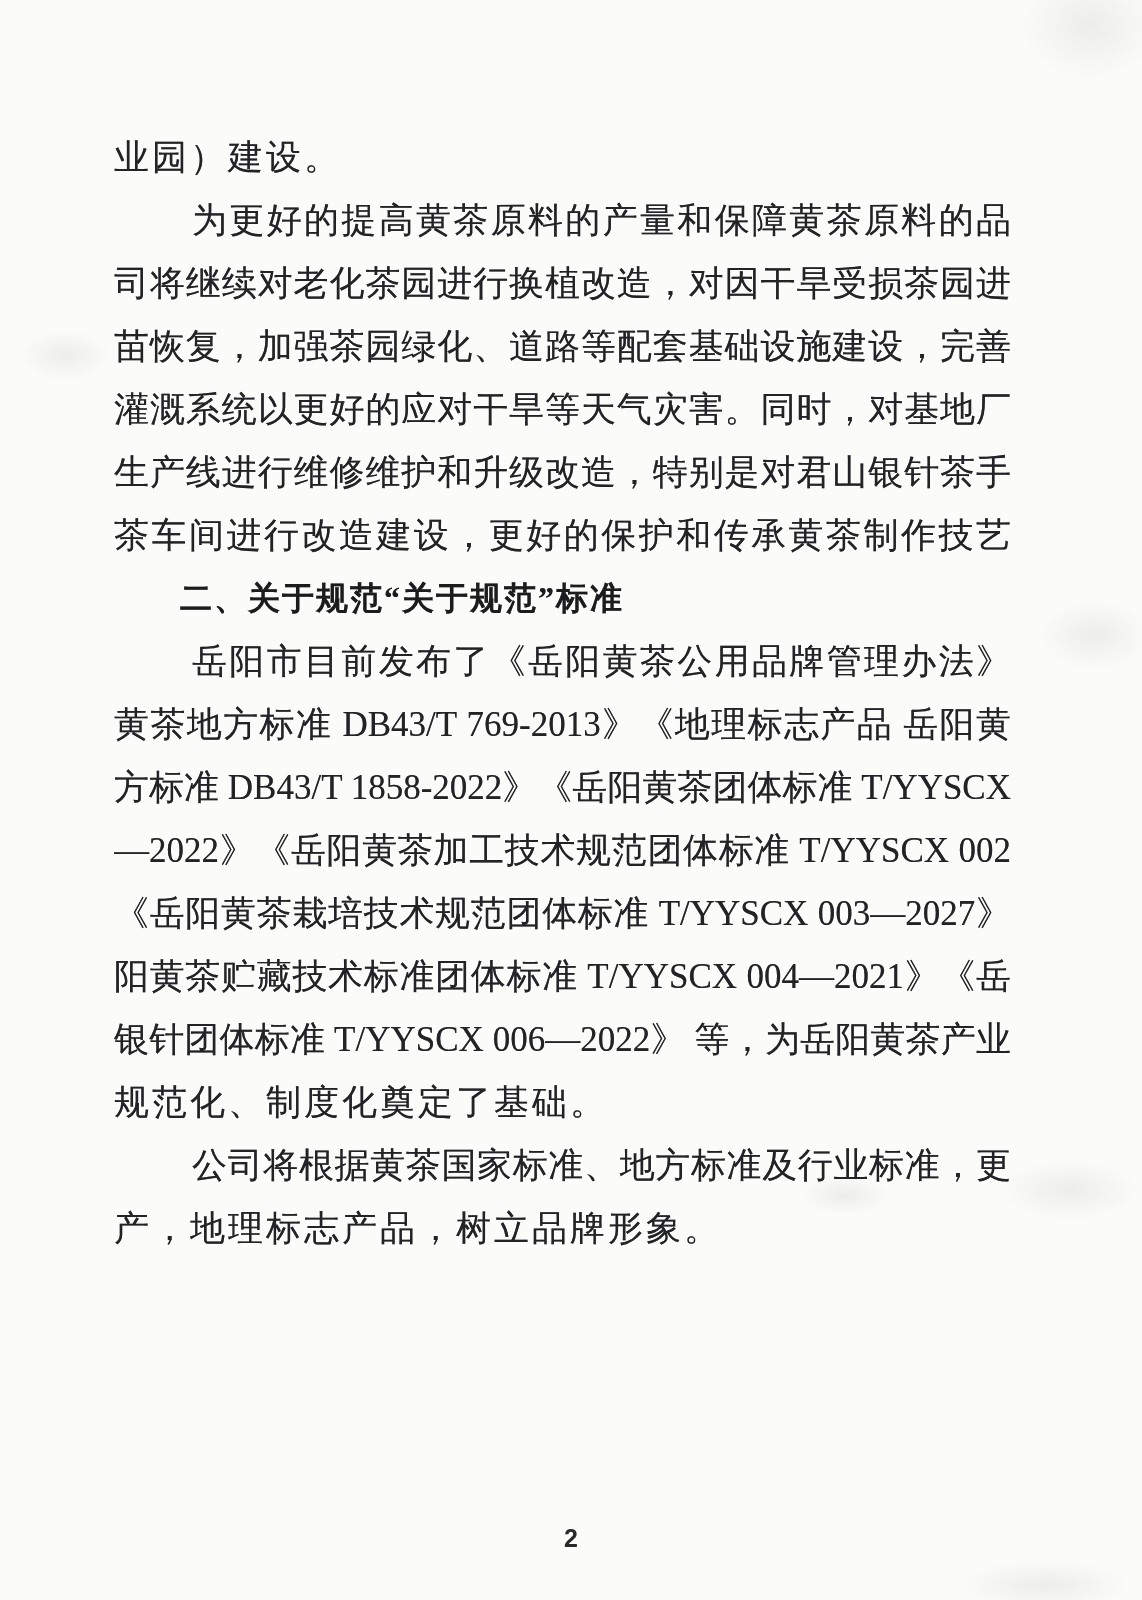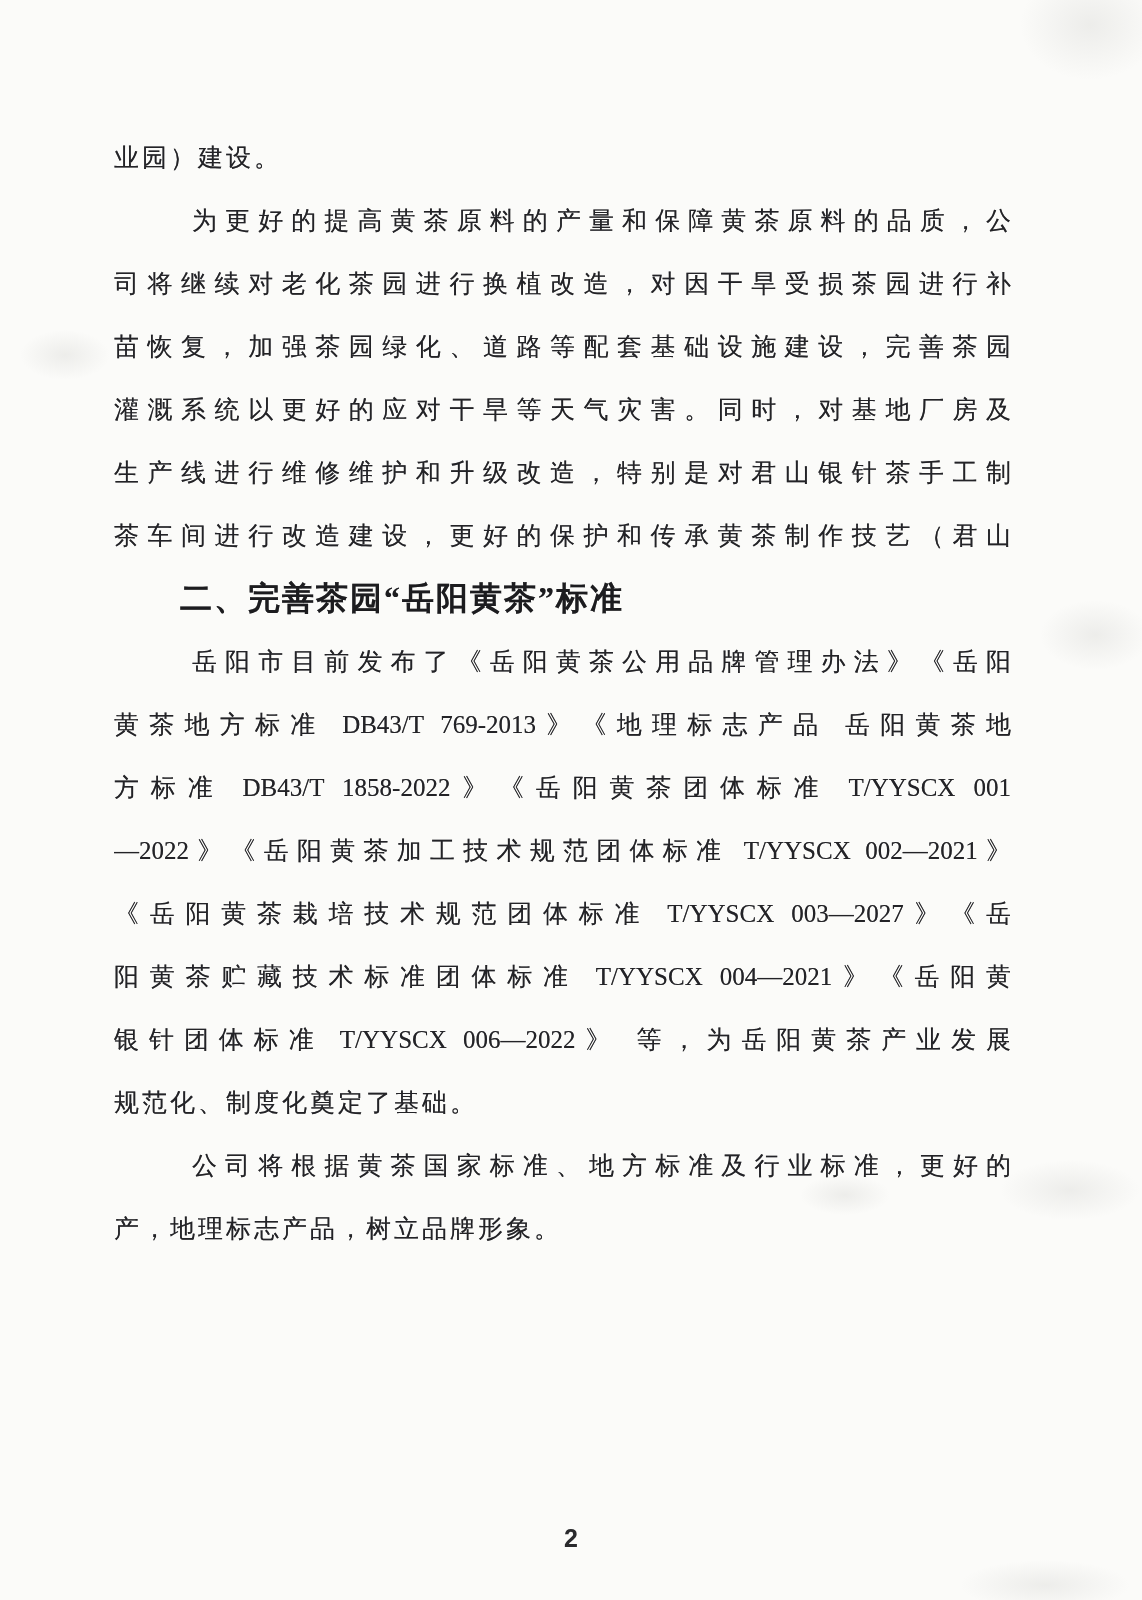--- a/index.html
+++ b/index.html
@@ -30,21 +30,21 @@
 
   .text-block {
     position: absolute;
     left: 114px;
     top: 126px;
     width: 897px;
   }
   .line {
     height: 63px;
     line-height: 63px;
-    font-size: 25px;
+    font-size: 35px;
     color: #232327;
     overflow: hidden;
     text-shadow: 0 0 0.5px rgba(45,45,48,0.6);
   }
   .line.justify {
     text-align: justify;
     text-align-last: justify;
   }
   .line.plain {
     letter-spacing: 3px;
@@ -86,21 +86,21 @@
 <div class="smudge s6"></div>
 
 <main class="text-block" id="document-body">
     <div class="line plain">业园）建设。</div>
     <div class="line justify indent">为更好的提高黄茶原料的产量和保障黄茶原料的品质，公</div>
     <div class="line justify">司将继续对老化茶园进行换植改造，对因干旱受损茶园进行补</div>
     <div class="line justify">苗恢复，加强茶园绿化、道路等配套基础设施建设，完善茶园</div>
     <div class="line justify">灌溉系统以更好的应对干旱等天气灾害。同时，对基地厂房及</div>
     <div class="line justify">生产线进行维修维护和升级改造，特别是对君山银针茶手工制</div>
     <div class="line justify">茶车间进行改造建设，更好的保护和传承黄茶制作技艺（君山</div>
-    <div class="line heading indent">二、完善茶园“岳阳黄茶”标准</div>
+    <div class="line heading indent">二、关于规范“关于规范”标准</div>
     <div class="line justify indent">岳阳市目前发布了《岳阳黄茶公用品牌管理办法》《岳阳</div>
     <div class="line justify">黄茶地方标准 DB43/T 769-2013》《地理标志产品 岳阳黄茶地</div>
     <div class="line justify">方标准 DB43/T 1858-2022》《岳阳黄茶团体标准 T/YYSCX 001</div>
     <div class="line justify">—2022》《岳阳黄茶加工技术规范团体标准 T/YYSCX 002—2021》</div>
     <div class="line justify">《岳阳黄茶栽培技术规范团体标准 T/YYSCX 003—2027》《岳</div>
     <div class="line justify">阳黄茶贮藏技术标准团体标准 T/YYSCX 004—2021》《岳阳黄</div>
     <div class="line justify">银针团体标准 T/YYSCX 006—2022》 等，为岳阳黄茶产业发展</div>
     <div class="line plain">规范化、制度化奠定了基础。</div>
     <div class="line justify indent">公司将根据黄茶国家标准、地方标准及行业标准，更好的</div>
     <div class="line plain">产，地理标志产品，树立品牌形象。</div>

